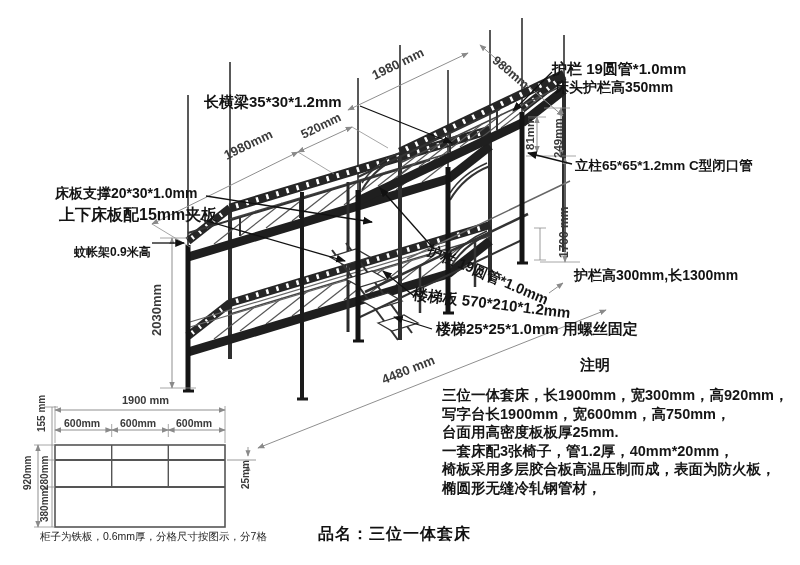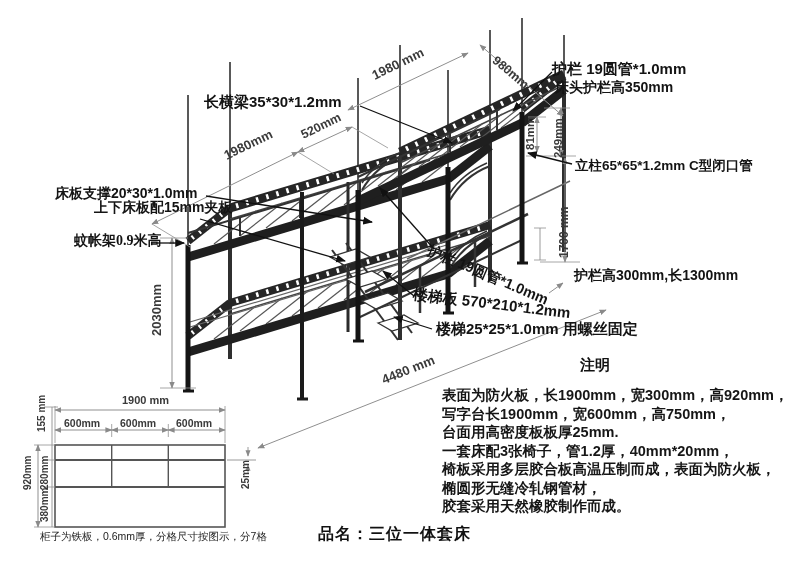--- a/index.html
+++ b/index.html
@@ -265,22 +265,22 @@
       <line x1="248" y1="474" x2="248" y2="465" marker-end="url(#mA)" stroke-width="0.9"></line>
     </g>
   </g>
 </svg>
 
   <div class="txt lbl" style="left:204px;top:94px;font-size:15px;">长横梁35*30*1.2mm</div>
   <div class="txt lbl" style="left:552px;top:61px;font-size:15px;">护栏 19圆管*1.0mm</div>
   <div class="txt lbl" style="left:555px;top:80px;font-size:14px;">床头护栏高350mm</div>
   <div class="txt lbl" style="left:575px;top:159px;font-size:13.5px;">立柱65*65*1.2mm C型闭口管</div>
   <div class="txt lbl" style="left:55px;top:186px;font-size:14px;">床板支撑20*30*1.0mm</div>
-  <div class="txt lbl" style="left:59px;top:200px;font-size:14px;margin-left:35px;">上下床板配15mm夹板</div>
-  <div class="txt lbl" style="left:74px;top:233px;font-size:14px;font-family:Liberation Serif, serif;">蚊帐架0.9米高</div>
+  <div class="txt lbl" style="left:59px;top:206px;font-size:16px;">上下床板配15mm夹板</div>
+  <div class="txt lbl" style="left:74px;top:246px;font-size:12px;">蚊帐架0.9米高</div>
   <div class="txt lbl" style="left:431px;top:243px;font-size:14.5px;transform:rotate(23deg);">护栏 19圆管*1.0mm</div>
   <div class="txt lbl" style="left:544px;top:268px;font-size:14px;font-weight:600;margin-left:30px;">护栏高300mm,长1300mm</div>
   <div class="txt lbl" style="left:414px;top:286px;font-size:15px;transform:rotate(7deg);">楼梯板 570*210*1.2mm</div>
   <div class="txt lbl" style="left:436px;top:321px;font-size:15px;">楼梯25*25*1.0mm 用螺丝固定</div>
 
   <div class="txt dim" style="left:222px;top:150px;font-size:13px;transform:rotate(-26deg);">1980mm</div>
   <div class="txt dim" style="left:299px;top:130px;font-size:12.5px;transform:rotate(-26deg);">520mm</div>
   <div class="txt dim" style="left:370px;top:70px;font-size:13px;transform:rotate(-26deg);">1980 mm</div>
   <div class="txt dim" style="left:498px;top:54px;font-size:12.5px;transform:rotate(40deg);">980mm</div>
   <div class="txt dim" style="left:524px;top:150px;font-size:11.5px;transform:rotate(-90deg);">81mm</div>
@@ -295,24 +295,23 @@
   <div class="txt dim" style="left:176px;top:418px;font-size:10.5px;">600mm</div>
   <div class="txt dim" style="left:36px;top:432px;font-size:10px;transform:rotate(-90deg);">155 mm</div>
   <div class="txt dim" style="left:22px;top:490px;font-size:10px;transform:rotate(-90deg);">920mm</div>
   <div class="txt dim" style="left:39px;top:490px;font-size:10px;transform:rotate(-90deg);">280mm</div>
   <div class="txt dim" style="left:39px;top:522px;font-size:10px;transform:rotate(-90deg);">380mm</div>
   <div class="txt dim" style="left:240px;top:489px;font-size:10px;transform:rotate(-90deg);">25mm</div>
   <div class="txt cabcap" style="left:40px;top:531px;">柜子为铁板，0.6mm厚，分格尺寸按图示，分7格</div>
 
   <div class="notes">
     <div class="title">注明</div>
-    <div class="line">表面为防火板，长1900mm，宽300mm，高920mm，</div>
+    <div class="line">三位一体套床，长1900mm，宽300mm，高920mm，</div>
     <div class="line">写字台长1900mm，宽600mm，高750mm，</div>
     <div class="line">台面用高密度板板厚25mm.</div>
     <div class="line">一套床配3张椅子，管1.2厚，40mm*20mm，</div>
     <div class="line">椅板采用多层胶合板高温压制而成，表面为防火板，</div>
     <div class="line">椭圆形无缝冷轧钢管材，</div>
-    <div class="line">胶套采用天然橡胶制作而成。</div>
   </div>
 
   <div class="product">品名：三位一体套床</div>
 
 </div>
 
 </body></html>

